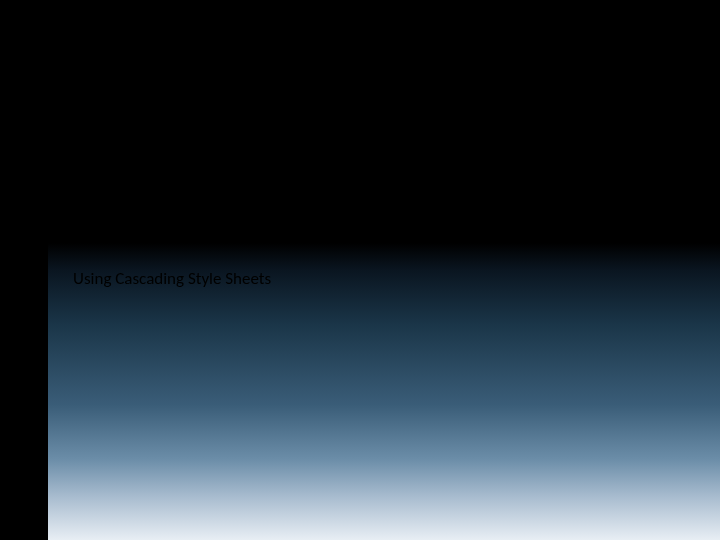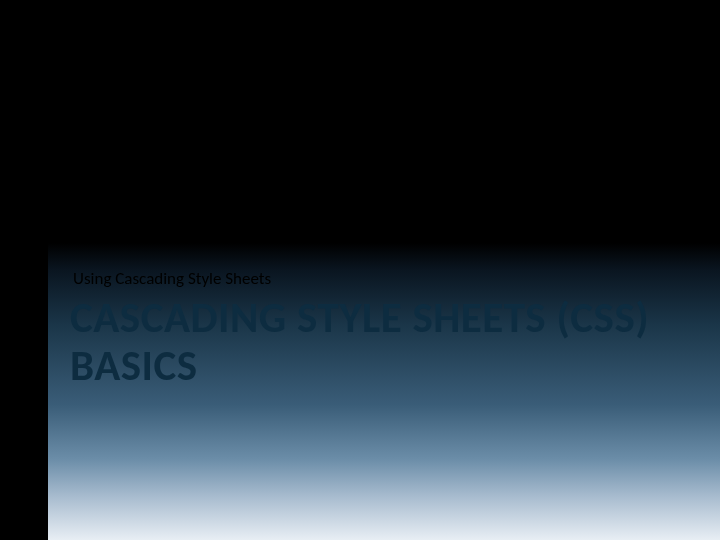--- a/index.html
+++ b/index.html
@@ -49,14 +49,13 @@
       line-height: 1.12;
       font-family: 'Calibri', 'Segoe UI', sans-serif;
       letter-spacing: 0.5px;
     }
   </style>
 </head>
 <body>
 
 <div class="slide">
   <div class="subtitle">Using Cascading Style Sheets</div>
-  <div class="title">CASCADING STYLE SHEETS (CSS) BASICS</div>
 </div>
 
 </body></html>

